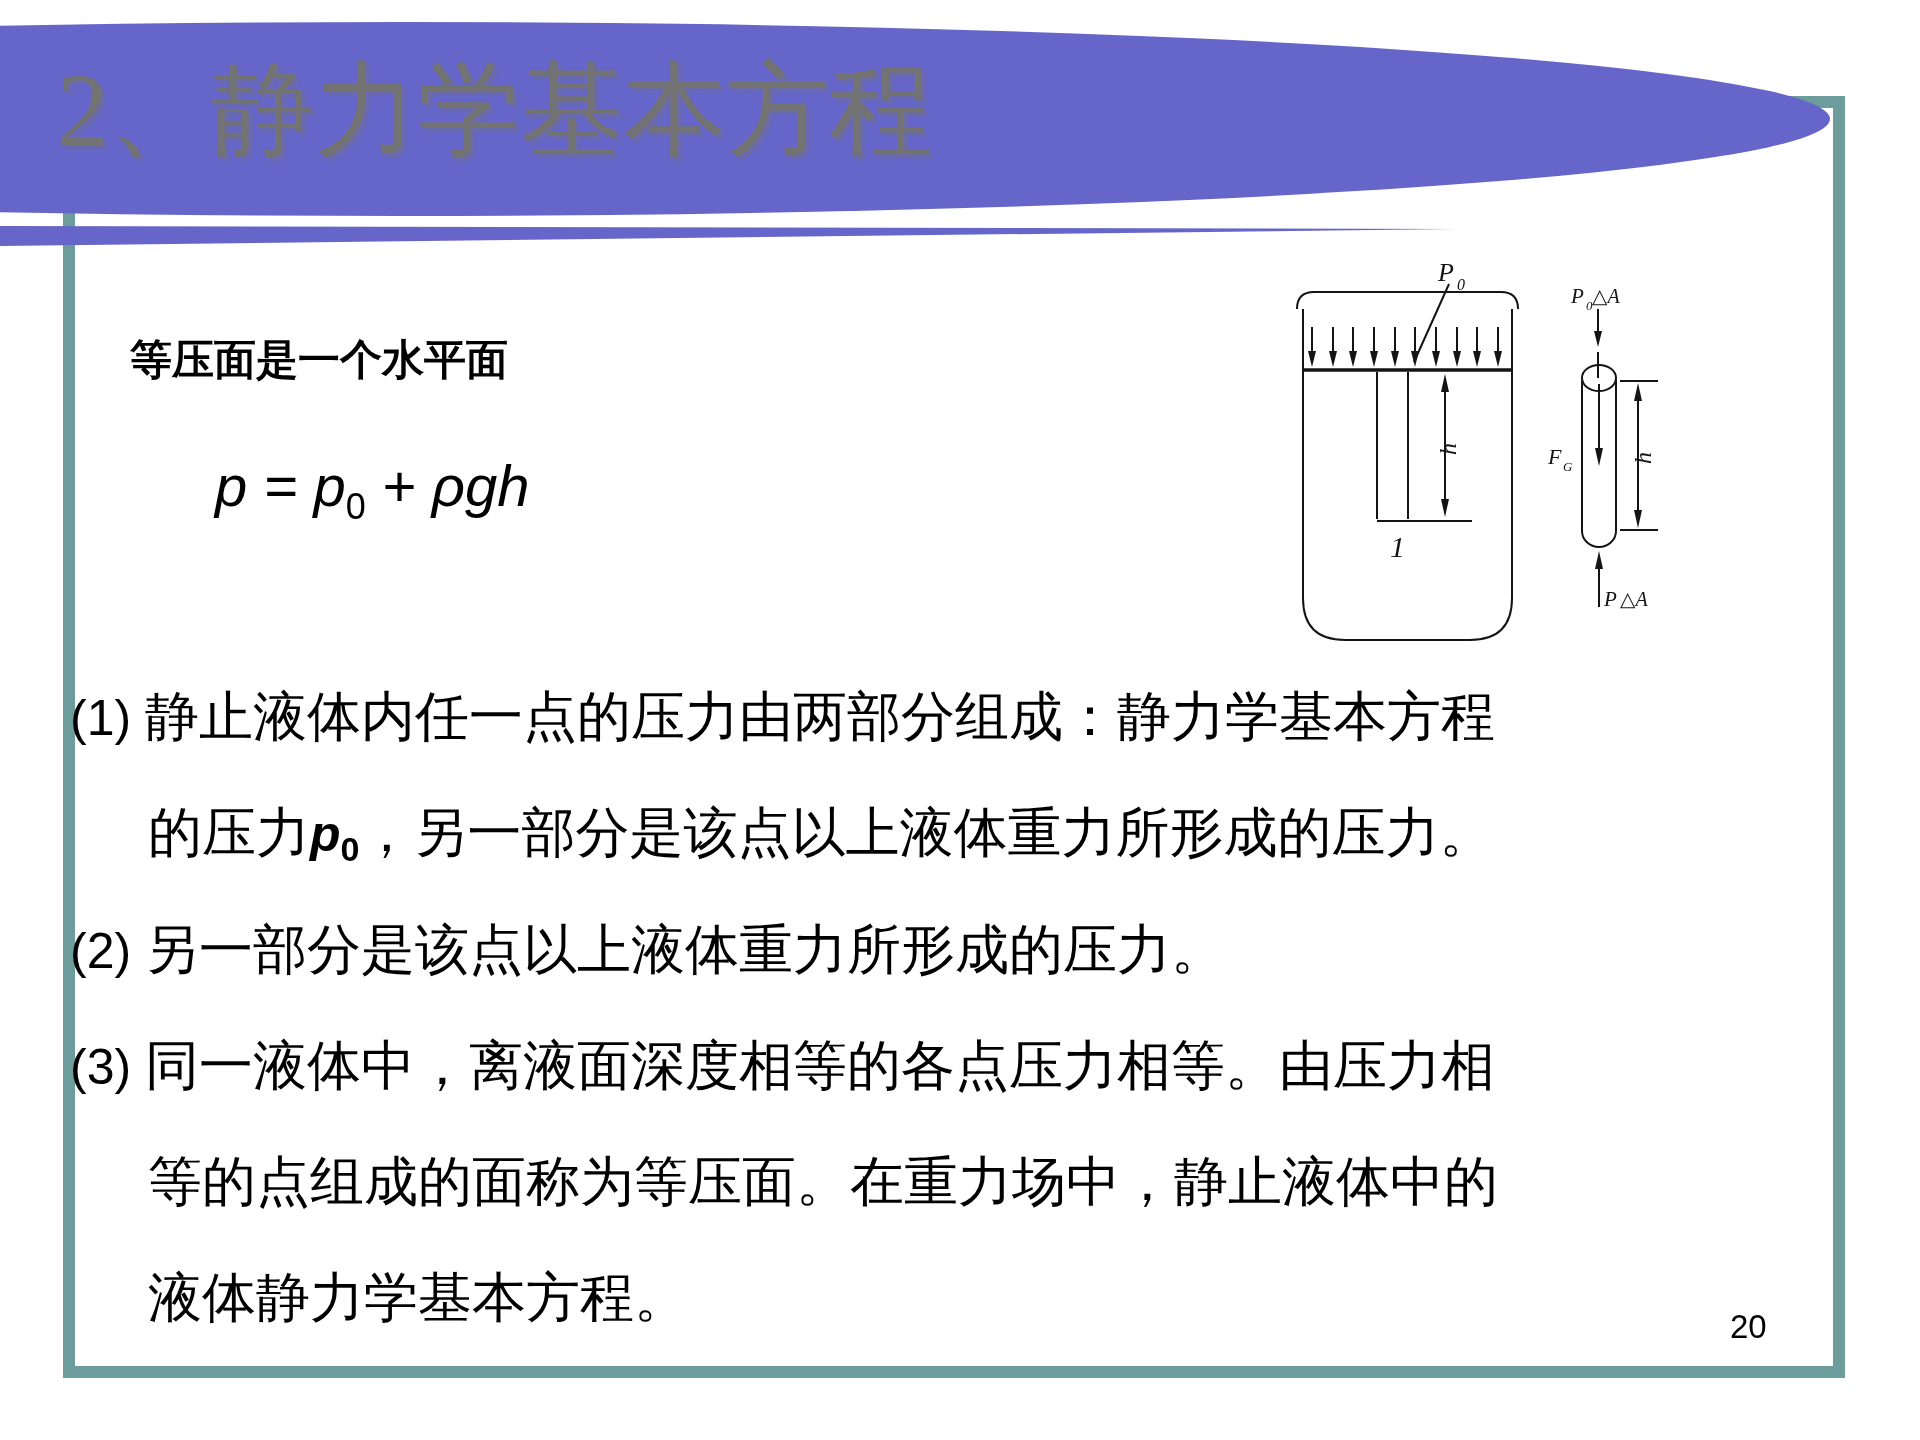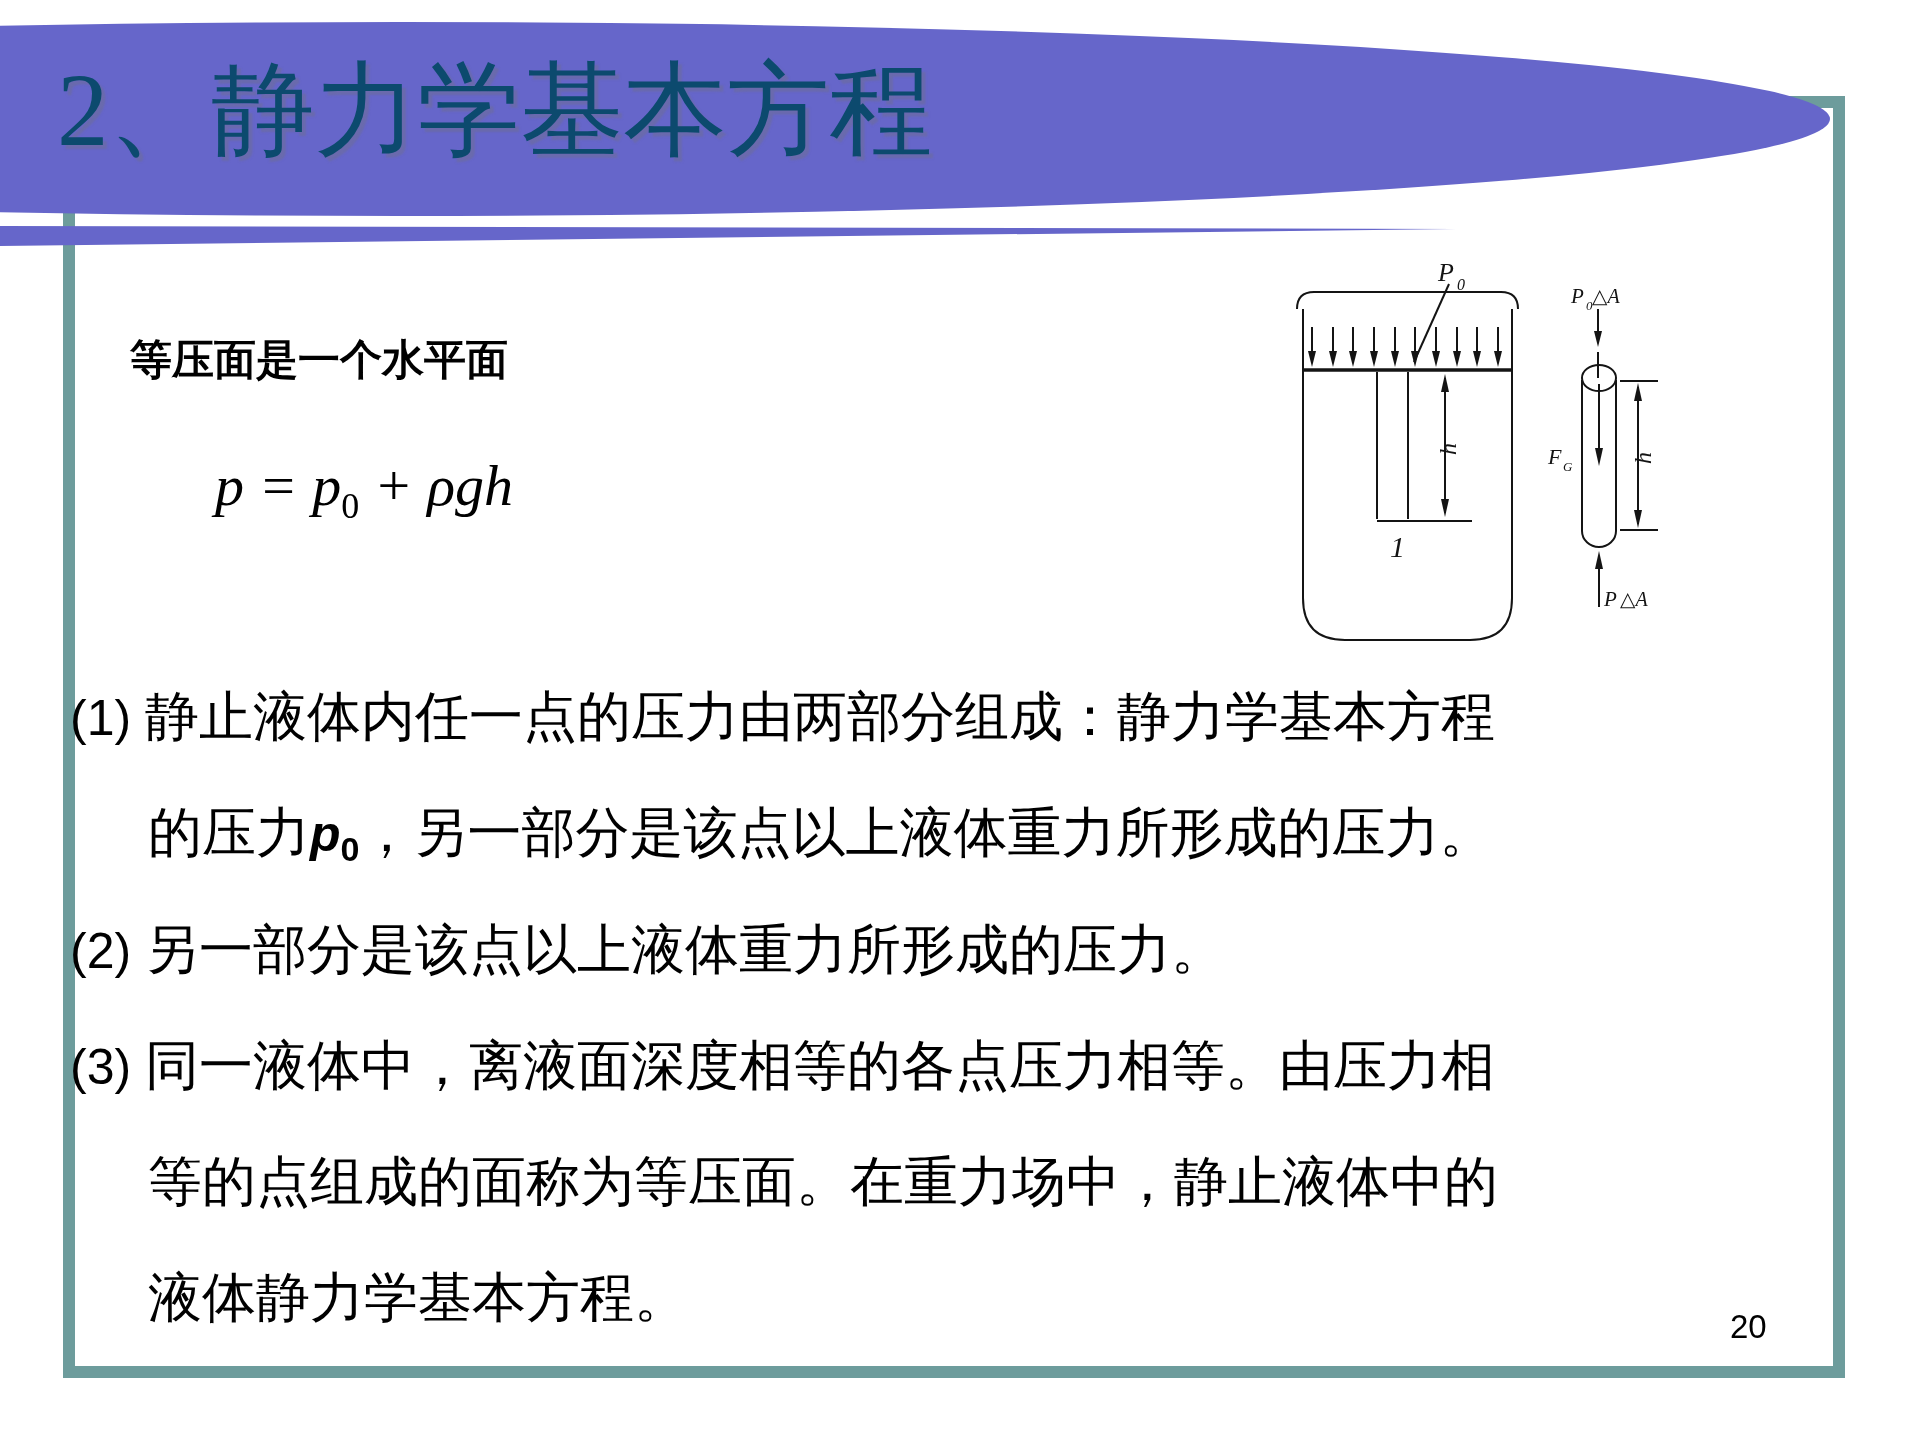--- a/index.html
+++ b/index.html
@@ -7,36 +7,36 @@
     width:1920px;height:1440px;position:relative;overflow:hidden;
     background:#ffffff;
     font-family:"Liberation Serif","DejaVu Serif",serif;
     color:#000;
   }
   .abs{position:absolute;}
   
   #banner-svg{left:0;top:0;width:1920px;height:260px;z-index:2;pointer-events:none;}
   #slide-title{
     left:57px;top:46px;z-index:3;
-    font-size:103px;line-height:1.25;color:#0c4a6e;white-space:nowrap;
+    font-size:103px;line-height:1.25;color:#737373;white-space:nowrap;
     text-shadow:4px 4px 2px rgba(110,110,150,0.55);
     font-family:"Liberation Serif","DejaVu Serif",serif;
   }
   
   #frame{
     left:63px;top:96px;width:1782px;height:1282px;
     border:12px solid #6D9C9C;box-sizing:border-box;z-index:1;
   }
   
   #section-heading{
     left:130px;top:332px;font-size:42px;font-weight:bold;z-index:3;white-space:nowrap;
   }
   #formula{
     left:215px;top:452px;font-size:58px;font-style:italic;z-index:3;white-space:nowrap;
-    font-family:Liberation Serif, serif;
+    font-family:Liberation Sans, sans-serif;
   }
   #formula sub{font-size:36px;font-style:normal;}
   .body-line{
     font-size:54px;line-height:70px;white-space:nowrap;z-index:3;
   }
   .marker{
     font-family:"Liberation Sans","DejaVu Sans",sans-serif;
     font-size:50px;padding-right:14px;
   }
   .pvar{

